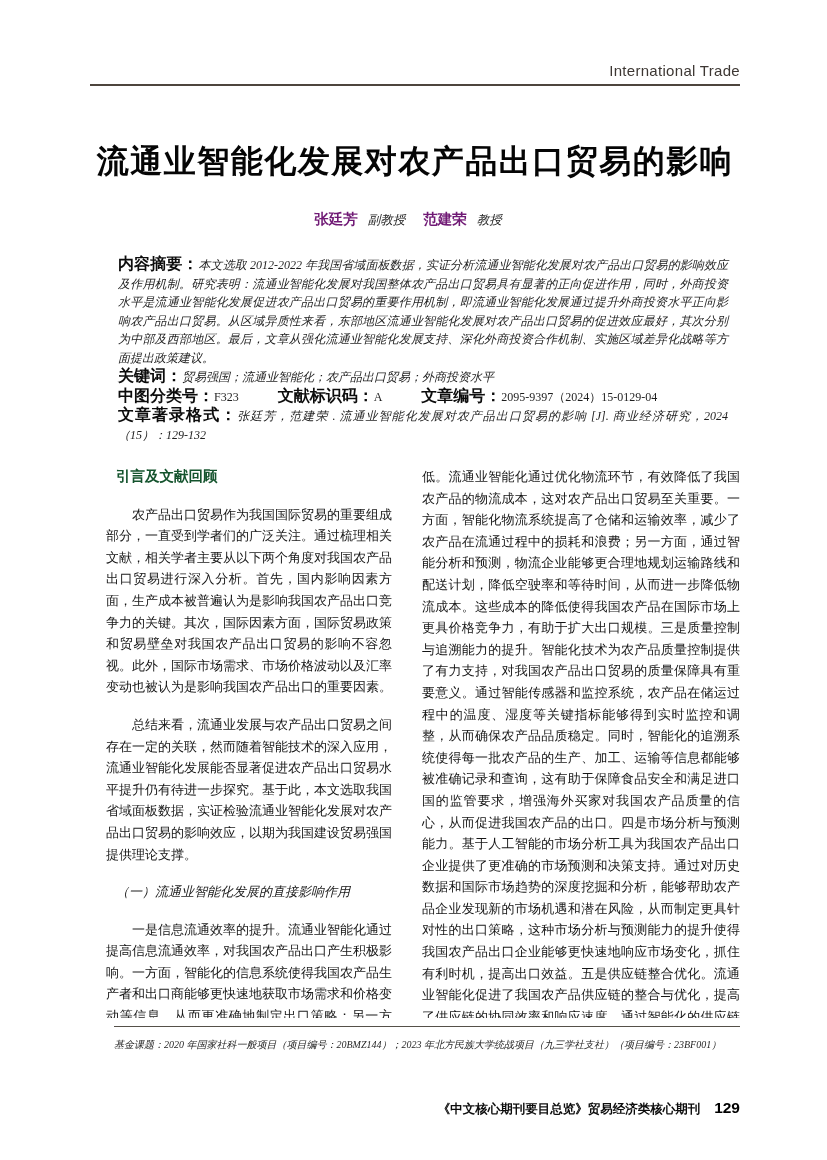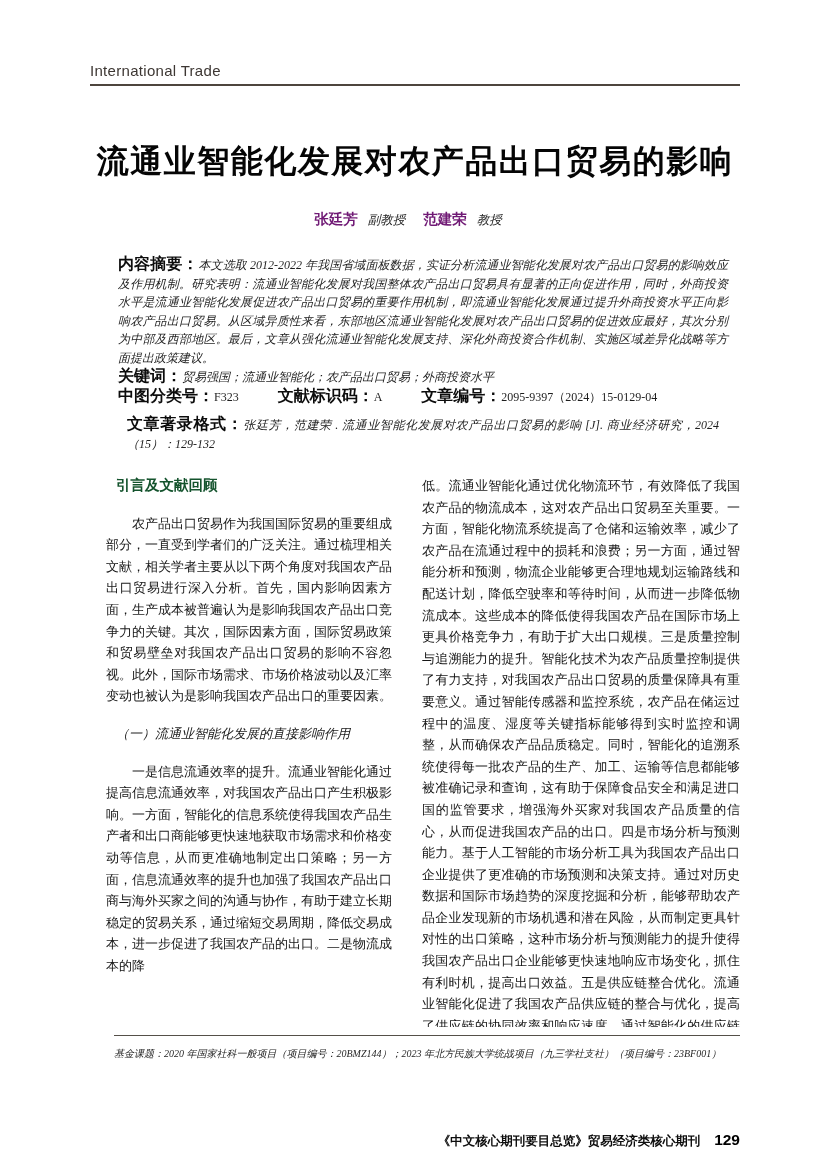--- a/index.html
+++ b/index.html
@@ -7,21 +7,21 @@
     width:827px; height:1160px;
     background:#ffffff;
     font-family:"Liberation Serif","DejaVu Serif",serif;
     color:#1c1c1c;
     -webkit-font-smoothing:antialiased;
   }
   .page { position:relative; width:827px; height:1160px; overflow:hidden; background:#fff; }
   .content { margin:0 87px 0 90px; width:650px; }
 
   
-  .hdr { padding-top:62px; 
+  .hdr { padding-top:62px; text-align:right;
          font-family:"Liberation Sans","DejaVu Sans",sans-serif;
          font-size:15px; color:#3d3733; letter-spacing:.3px; }
   .hdr-rule { border-bottom:2px solid #4d453e; margin-top:5px; }
 
   
   .title { margin-top:54px; text-align:center;
            font-family:"Liberation Sans","DejaVu Sans",sans-serif;
            font-weight:900; font-size:32px; color:#050505; letter-spacing:1.5px; }
   .authors { margin-top:26px; text-align:center; }
   .author-name { font-family:"Liberation Sans","DejaVu Sans",sans-serif;
@@ -50,21 +50,21 @@
   .col p.para { margin:16px; text-indent:2em; }
   .col p.cont { margin:0; text-indent:0; }
 
   
   .footnote { margin:8px 0 0 24px; border-top:1.5px solid #555049; padding-top:9px;
               font-size:10px; line-height:18.5px; font-style:italic; color:#1e1e1e;
               text-align:justify; }
   .footnote p { margin:0; padding-left:86px; text-indent:-86px; }
 
   
-  .footer { position:absolute; bottom:10px; right:87px; text-align:right; }
+  .footer { position:absolute; bottom:42px; right:87px; text-align:right; }
   .ft-journal { font-family:"Liberation Sans","DejaVu Sans",sans-serif;
                 font-weight:bold; font-size:12.5px; color:#0d0d0d; }
   .ft-page { font-family:"Liberation Sans","DejaVu Sans",sans-serif;
              font-weight:bold; font-size:15.5px; color:#000; margin-left:10px; }
 </style>
 </head>
 <body>
 
 <div class="page">
   <div class="content">
@@ -88,29 +88,30 @@
         <span class="lbl">内容摘要：</span><span class="val">本文选取 2012-2022 年我国省域面板数据，实证分析流通业智能化发展对农产品出口贸易的影响效应及作用机制。研究表明：流通业智能化发展对我国整体农产品出口贸易具有显著的正向促进作用，同时，外商投资水平是流通业智能化发展促进农产品出口贸易的重要作用机制，即流通业智能化发展通过提升外商投资水平正向影响农产品出口贸易。从区域异质性来看，东部地区流通业智能化发展对农产品出口贸易的促进效应最好，其次分别为中部及西部地区。最后，文章从强化流通业智能化发展支持、深化外商投资合作机制、实施区域差异化战略等方面提出政策建议。</span>
       </p>
       <p style="margin:0;">
         <span class="lbl">关键词：</span><span class="val">贸易强国；流通业智能化；农产品出口贸易；外商投资水平</span>
       </p>
       <p class="meta-row" style="margin:0;">
         <span class="pair"><span class="lbl">中图分类号：</span><span>F323</span></span>
         <span class="pair"><span class="lbl">文献标识码：</span><span>A</span></span>
         <span class="pair"><span class="lbl">文章编号：</span><span>2095-9397（2024）15-0129-04</span></span>
       </p>
-      <p style="margin:9px;">
+      <p style="margin:0;">
         <span class="lbl">文章著录格式：</span><span class="val">张廷芳，范建荣 . 流通业智能化发展对农产品出口贸易的影响 [J]. 商业经济研究，2024（15）：129-132</span>
       </p>
     </div>
 
     <div class="cols">
       <div class="col">
         <h2 class="sec-title">引言及文献回顾</h2>
         <p class="para">农产品出口贸易作为我国国际贸易的重要组成部分，一直受到学者们的广泛关注。通过梳理相关文献，相关学者主要从以下两个角度对我国农产品出口贸易进行深入分析。首先，国内影响因素方面，生产成本被普遍认为是影响我国农产品出口竞争力的关键。其次，国际因素方面，国际贸易政策和贸易壁垒对我国农产品出口贸易的影响不容忽视。此外，国际市场需求、市场价格波动以及汇率变动也被认为是影响我国农产品出口的重要因素。</p>
+        <p class="para">总结来看，流通业发展与农产品出口贸易之间存在一定的关联，然而随着智能技术的深入应用，流通业智能化发展能否显著促进农产品出口贸易水平提升仍有待进一步探究。基于此，本文选取我国省域面板数据，实证检验流通业智能化发展对农产品出口贸易的影响效应，以期为我国建设贸易强国提供理论支撑。</p>
         <p class="subsec">（一）流通业智能化发展的直接影响作用</p>
         <p class="para">一是信息流通效率的提升。流通业智能化通过提高信息流通效率，对我国农产品出口产生积极影响。一方面，智能化的信息系统使得我国农产品生产者和出口商能够更快速地获取市场需求和价格变动等信息，从而更准确地制定出口策略；另一方面，信息流通效率的提升也加强了我国农产品出口商与海外买家之间的沟通与协作，有助于建立长期稳定的贸易关系，通过缩短交易周期，降低交易成本，进一步促进了我国农产品的出口。二是物流成本的降</p>
       </div>
       <div class="col">
         <p class="cont">低。流通业智能化通过优化物流环节，有效降低了我国农产品的物流成本，这对农产品出口贸易至关重要。一方面，智能化物流系统提高了仓储和运输效率，减少了农产品在流通过程中的损耗和浪费；另一方面，通过智能分析和预测，物流企业能够更合理地规划运输路线和配送计划，降低空驶率和等待时间，从而进一步降低物流成本。这些成本的降低使得我国农产品在国际市场上更具价格竞争力，有助于扩大出口规模。三是质量控制与追溯能力的提升。智能化技术为农产品质量控制提供了有力支持，对我国农产品出口贸易的质量保障具有重要意义。通过智能传感器和监控系统，农产品在储运过程中的温度、湿度等关键指标能够得到实时监控和调整，从而确保农产品品质稳定。同时，智能化的追溯系统使得每一批农产品的生产、加工、运输等信息都能够被准确记录和查询，这有助于保障食品安全和满足进口国的监管要求，增强海外买家对我国农产品质量的信心，从而促进我国农产品的出口。四是市场分析与预测能力。基于人工智能的市场分析工具为我国农产品出口企业提供了更准确的市场预测和决策支持。通过对历史数据和国际市场趋势的深度挖掘和分析，能够帮助农产品企业发现新的市场机遇和潜在风险，从而制定更具针对性的出口策略，这种市场分析与预测能力的提升使得我国农产品出口企业能够更快速地响应市场变化，抓住有利时机，提高出口效益。五是供应链整合优化。流通业智能化促进了我国农产品供应链的整合与优化，提高了供应链的协同效率和响应速度。通过智能化的供应链管理系统，农产品生产、加工、出口等各环节能够实现更紧密的衔接</p>
       </div>
     </div>
 
     <div class="footnote">
       <p>

